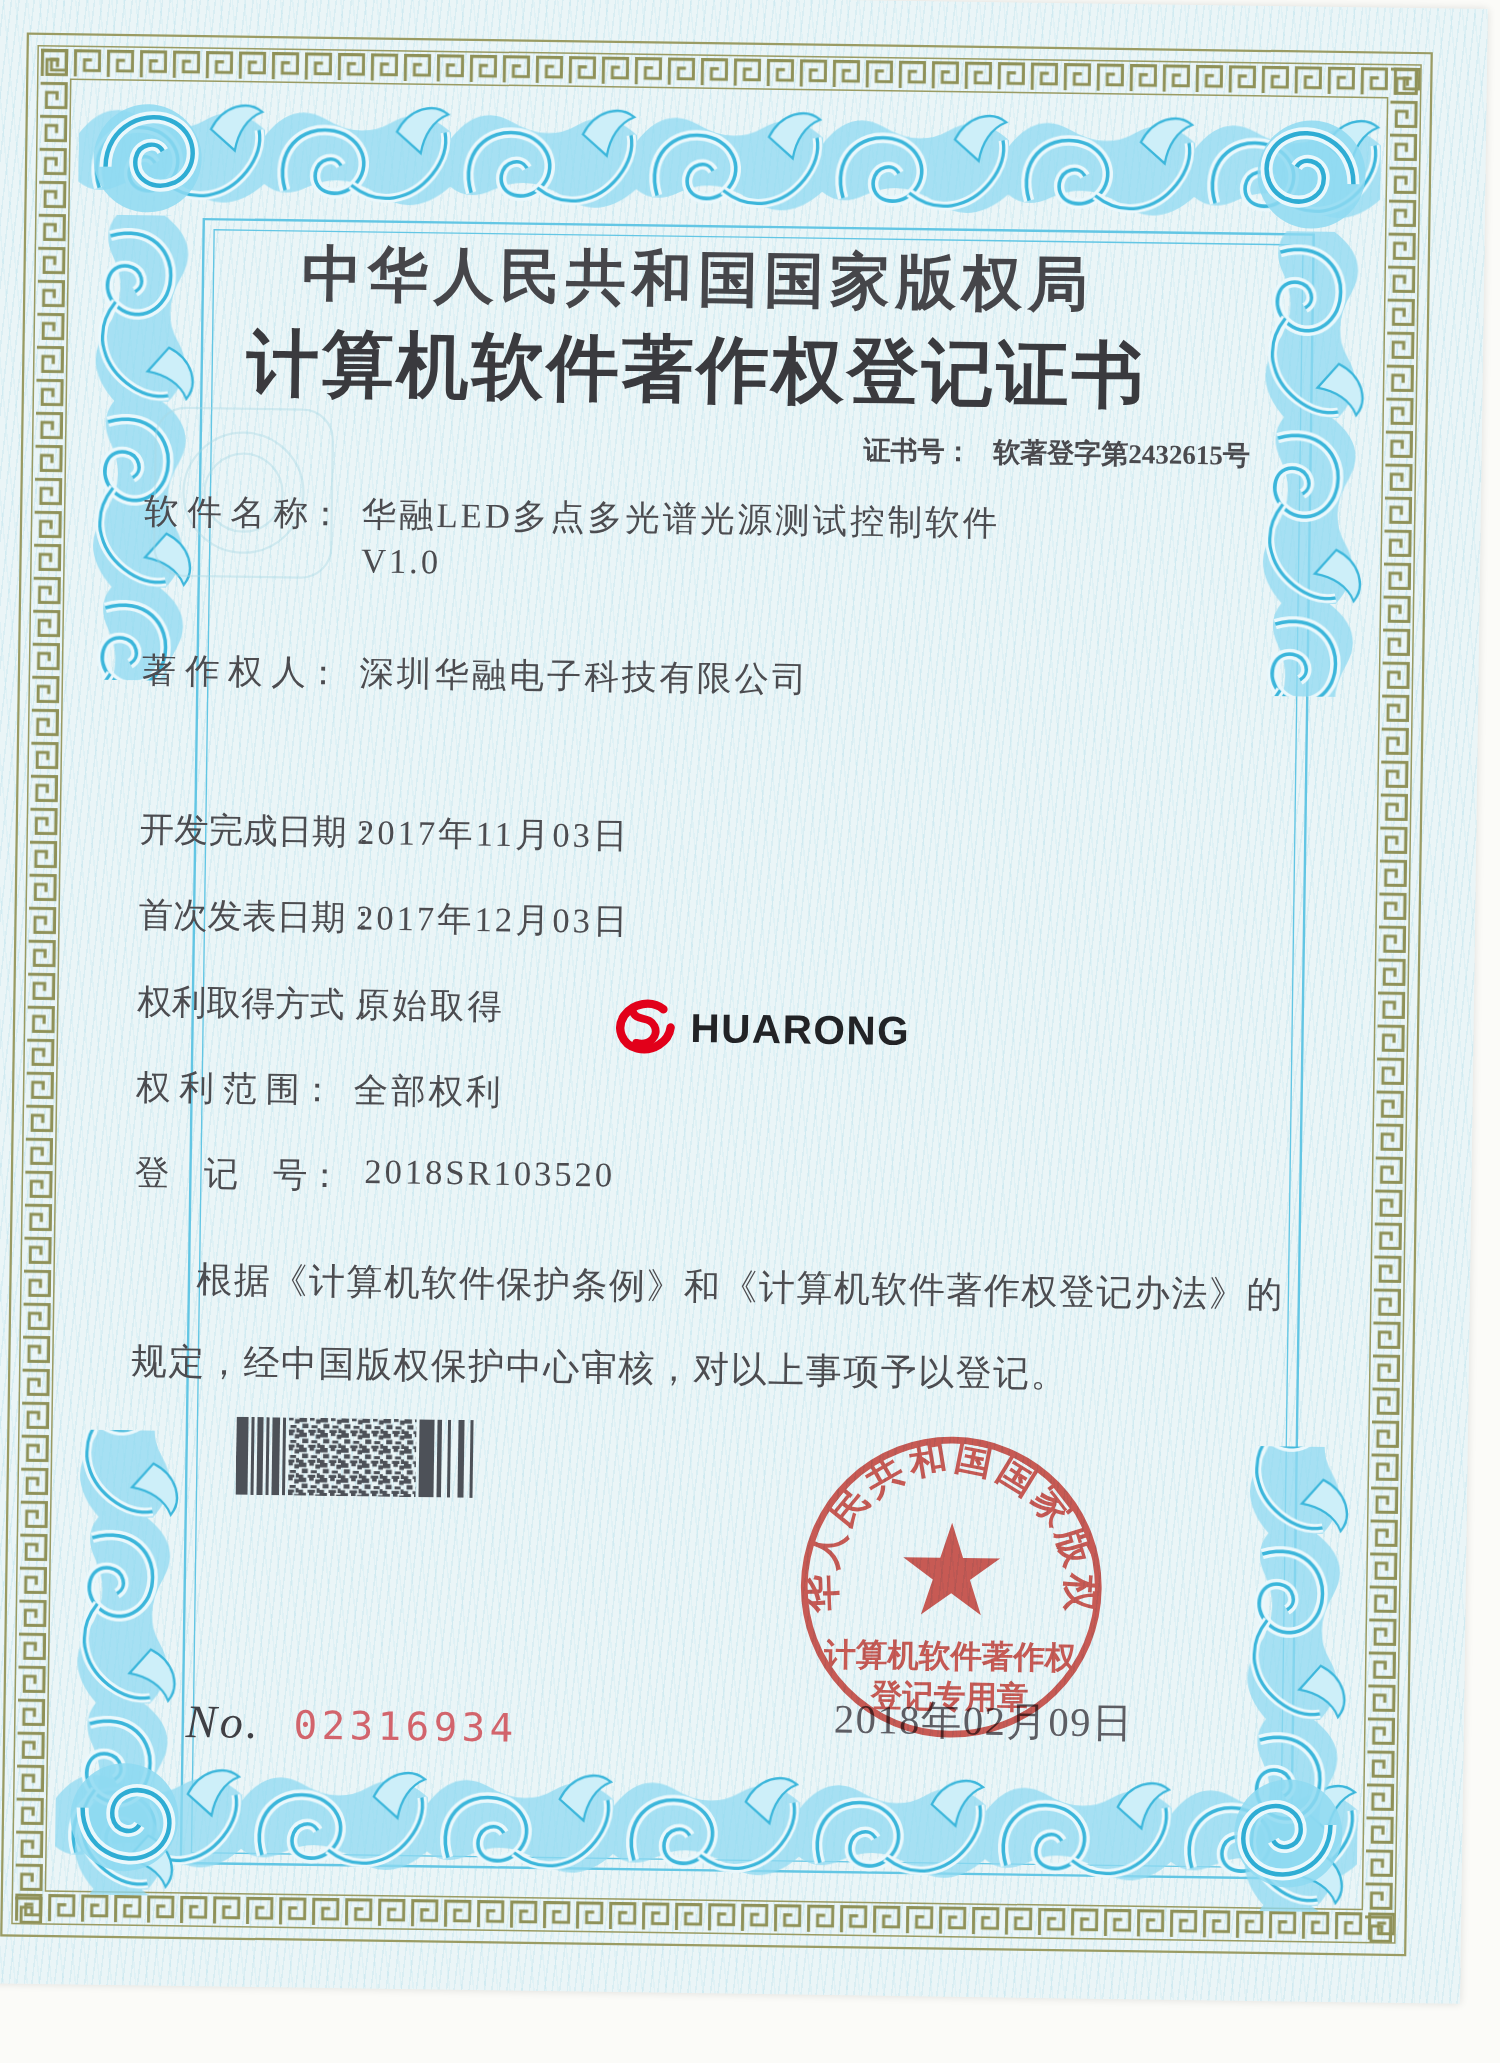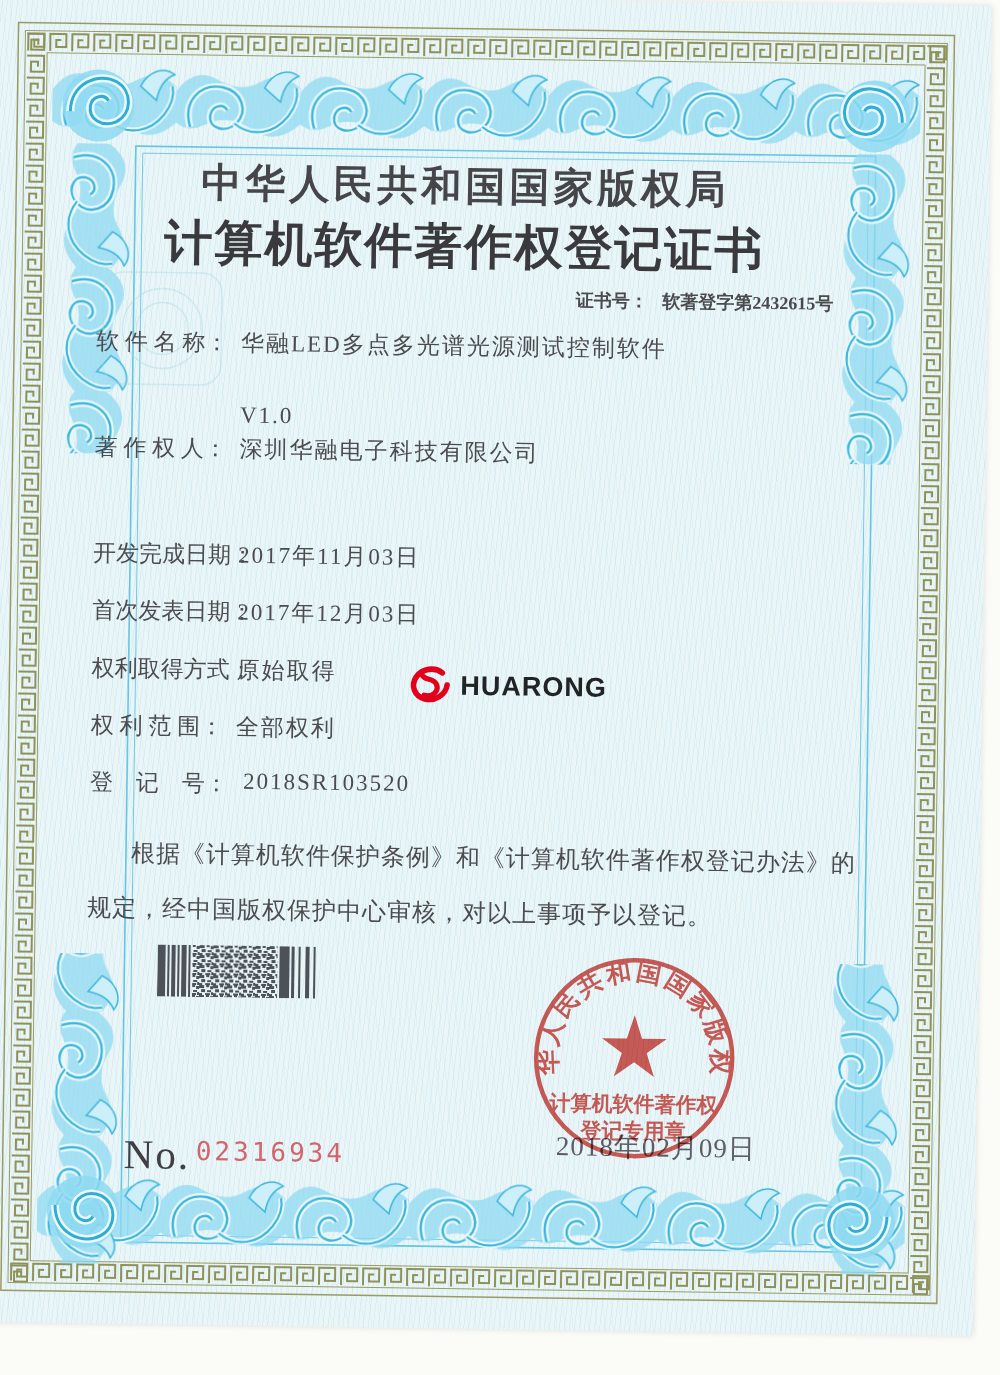--- a/index.html
+++ b/index.html
@@ -25,21 +25,21 @@
   .title2{left:0;top:216px;width:960px;text-align:center;font-size:48px;font-weight:bold;
           letter-spacing:2px;color:#3a3a3e;}
   .certno{left:592px;top:288px;font-size:18px;color:#4a4a4e;font-weight:bold;}
   .row{position:absolute;left:113px;font-size:23px;color:#4c4c50;white-space:nowrap;}
   .row .lbl{display:inline-block;}
   .val{position:absolute;left:258px;font-size:23px;color:#4c4c50;letter-spacing:2px;white-space:nowrap;}
   .para{font-size:24px;color:#4c4c50;letter-spacing:1px;}
   .logo{position:absolute;left:428px;top:666px;display:flex;align-items:center;gap:8px;}
   .logo-text{font-family:"Liberation Sans","DejaVu Sans",sans-serif;font-weight:bold;
              font-size:27px;color:#222326;letter-spacing:1px;}
-  .serial-label{left:152px;top:1136px;font-size:41px;color:#3f3f44;letter-spacing:2px;}
+  .serial-label{left:152px;top:1136px;font-size:31px;color:#3f3f44;letter-spacing:2px;font-style:italic;}
   .serial-num{left:224px;top:1141px;font-family:"DejaVu Sans Mono","Liberation Mono",monospace;
               font-size:26px;color:#d2646c;letter-spacing:3px;}
   .seal-date{left:584px;top:1128px;font-size:27px;color:#5d5d63;letter-spacing:1px;}
   .barcode{position:absolute;left:183px;top:950px;width:176px;height:52px;}
   .seal{position:absolute;left:545px;top:945px;width:232px;height:232px;
         mix-blend-mode:multiply;opacity:.93;}
 </style>
 </head>
 <body>
 
@@ -123,21 +123,21 @@
   <div class="txt title1">中华人民共和国国家版权局</div>
   <div class="txt title2">计算机软件著作权登记证书</div>
 
   <div class="txt certno">
     <span>证书号：</span>
     <span style="margin-left:10px;">软著登字第2432615号</span>
   </div>
 
   <div class="row" style="top:332px;"><span class="lbl">软 件 名 称：</span></div>
   <div class="val" style="top:332px;">华融LED多点多光谱光源测试控制软件</div>
-  <div class="val" style="top:366px;margin-top:41px;">V1.0</div>
+  <div class="val" style="top:366px;">V1.0</div>
 
   <div class="row" style="top:438px;"><span class="lbl">著 作 权 人：</span></div>
   <div class="val" style="top:438px;">深圳华融电子科技有限公司</div>
 
   <div class="row" style="top:544px;"><span class="lbl">开发完成日期：</span></div>
   <div class="val" style="top:544px;">2017年11月03日</div>
 
   <div class="row" style="top:601px;"><span class="lbl">首次发表日期：</span></div>
   <div class="val" style="top:601px;">2017年12月03日</div>
 

